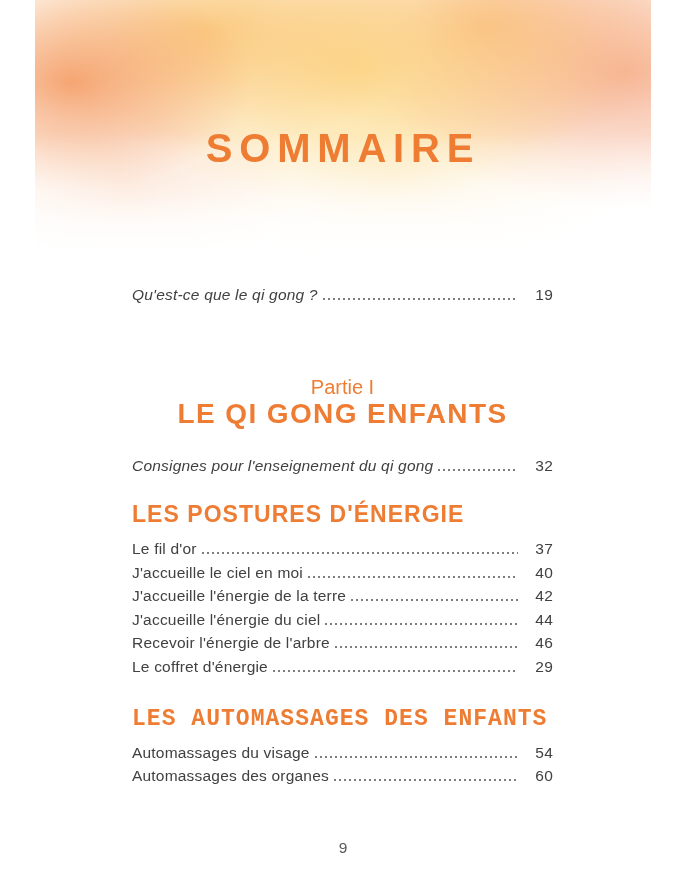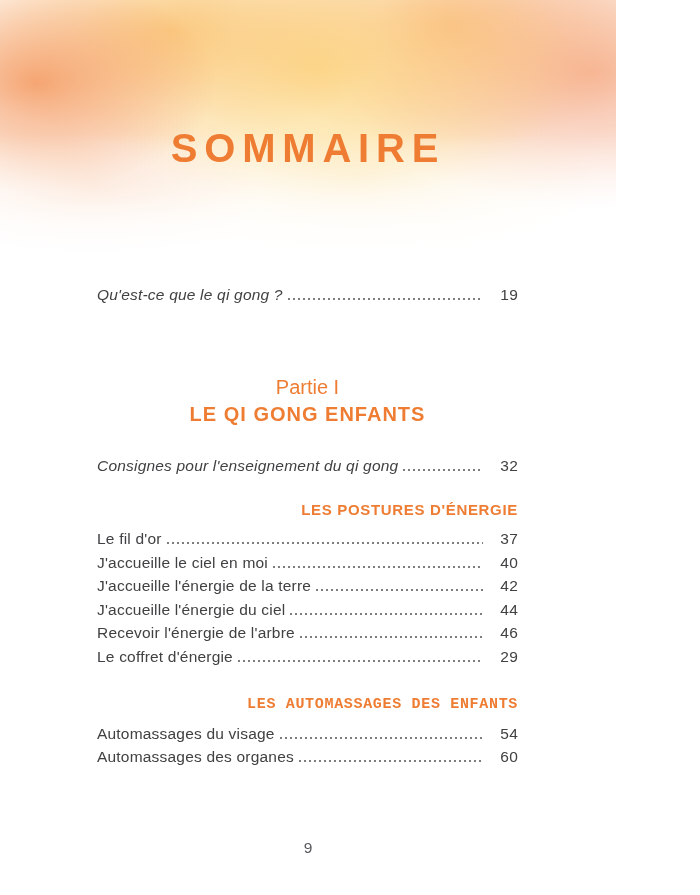--- a/index.html
+++ b/index.html
@@ -10,20 +10,21 @@
     background: #ffffff;
     font-family: "Liberation Sans", sans-serif;
     color: #414042;
     overflow: hidden;
   }
   .page {
     position: relative;
     width: 616px;
     height: 895px;
     background: #fff;
+    margin-left: 35px;
   }
 
   
   .watercolor {
     position: absolute;
     top: 0; left: 0; right: 0;
     height: 258px;
     pointer-events: none;
     background:
       linear-gradient(to bottom, rgba(255,255,255,0) 52%, rgba(255,255,255,0.82) 86%, #ffffff 100%),
@@ -86,33 +87,32 @@
     text-align: center;
     margin: 71px 0 30px 0;
     color: var(--accent, #ee7d33);
   }
   .part-kicker {
     font-size: 20px;
     font-weight: 500;
     line-height: 26px;
   }
   .part-title {
-    font-size: 20px;
+    font-size: 28px;
     font-weight: 700;
     letter-spacing: 0.05em;
     line-height: 28px;
   }
 
   .section-heading {
     margin: 27px 0 13px 0;
-    font-size: 15px;
+    font-size: 23px;
     font-weight: 700;
     letter-spacing: 0.045em;
     color: var(--accent, #ee7d33);
-    text-align: right;
   }
   .section-heading.second { margin-top: 31px; font-family: Liberation Mono, monospace; }
 
   .consignes { margin-bottom: 0; }
 
   .folio {
     position: absolute;
     left: 0; right: 0;
     bottom: 38px;
     text-align: center;

